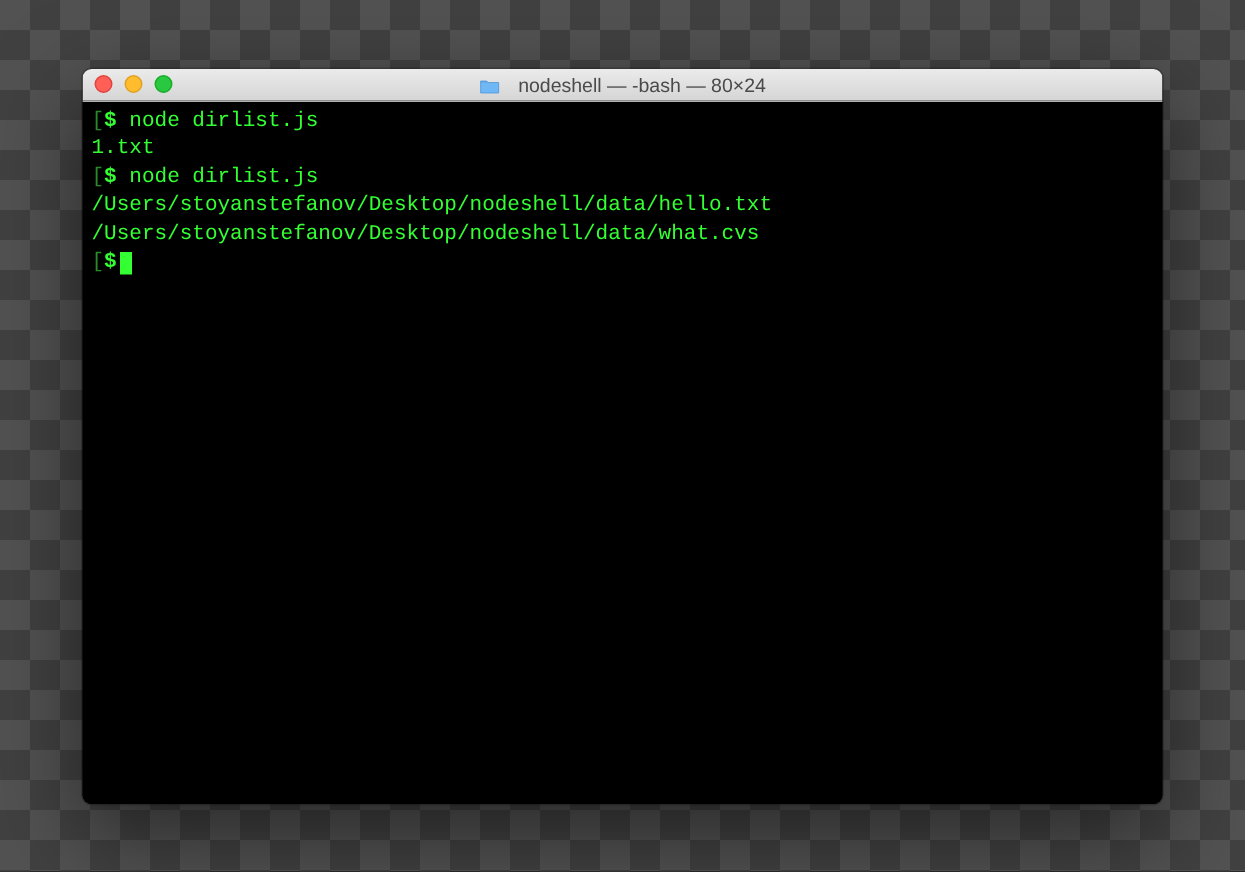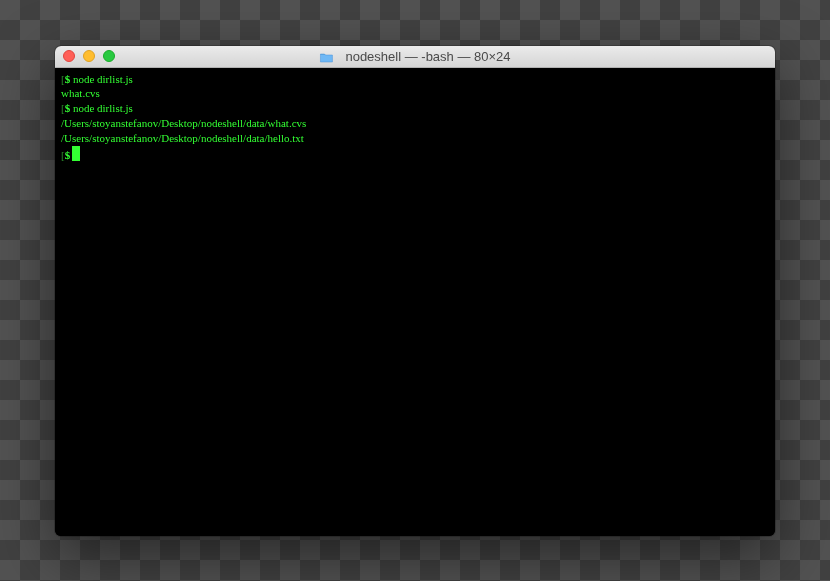--- a/index.html
+++ b/index.html
@@ -61,22 +61,22 @@
     }
     .folder-icon {
       width: 14px;
       height: 11px;
       display: inline-block;
     }
     .terminal-body {
       background: #000;
       height: calc(100% - 22px);
       padding: 4px 6px;
-      font-family: Liberation Serif, serif;
-      font-size: 11px;
+      font-family: Liberation Mono, monospace;
+      font-size: 14px;
       line-height: 1.35;
       color: #33ff33;
       overflow: hidden;
     }
     .term-line { white-space: pre; }
     .prompt-bracket { color: #2a8a2a; }
     .prompt-dollar { color: #33ff33; font-weight: bold; }
     .cmd { color: #33ff33; }
     .output { color: #33ff33; }
     .cursor {
@@ -103,19 +103,19 @@
         <svg viewBox="0 0 14 11" width="14" height="11">
           <path d="M1 2 L5 2 L6 3 L13 3 L13 10 L1 10 Z" fill="#6fb8f5" stroke="#4a90d9" stroke-width="0.5"></path>
           <path d="M1 2 L5 2 L6 3 L1 3 Z" fill="#5aa3e0"></path>
         </svg>
       </span>
       <span>nodeshell — -bash — 80×24</span>
     </div>
   </div>
   <div class="terminal-body" id="terminal-body">
       <div class="term-line"><span class="prompt-bracket">[</span><span class="prompt-dollar">$ </span><span class="cmd">node dirlist.js</span></div>
-      <div class="term-line"><span class="output">what.cvs</span></div>
+      <div class="term-line"><span class="output">1.txt</span></div>
       <div class="term-line"><span class="prompt-bracket">[</span><span class="prompt-dollar">$ </span><span class="cmd">node dirlist.js</span></div>
+      <div class="term-line"><span class="output">/Users/stoyanstefanov/Desktop/nodeshell/data/hello.txt</span></div>
       <div class="term-line"><span class="output">/Users/stoyanstefanov/Desktop/nodeshell/data/what.cvs</span></div>
-      <div class="term-line"><span class="output">/Users/stoyanstefanov/Desktop/nodeshell/data/hello.txt</span></div>
       <div class="term-line"><span class="prompt-bracket">[</span><span class="prompt-dollar">$</span><span class="cursor"></span></div>
     </div>
 </div>
 
 </body></html>

